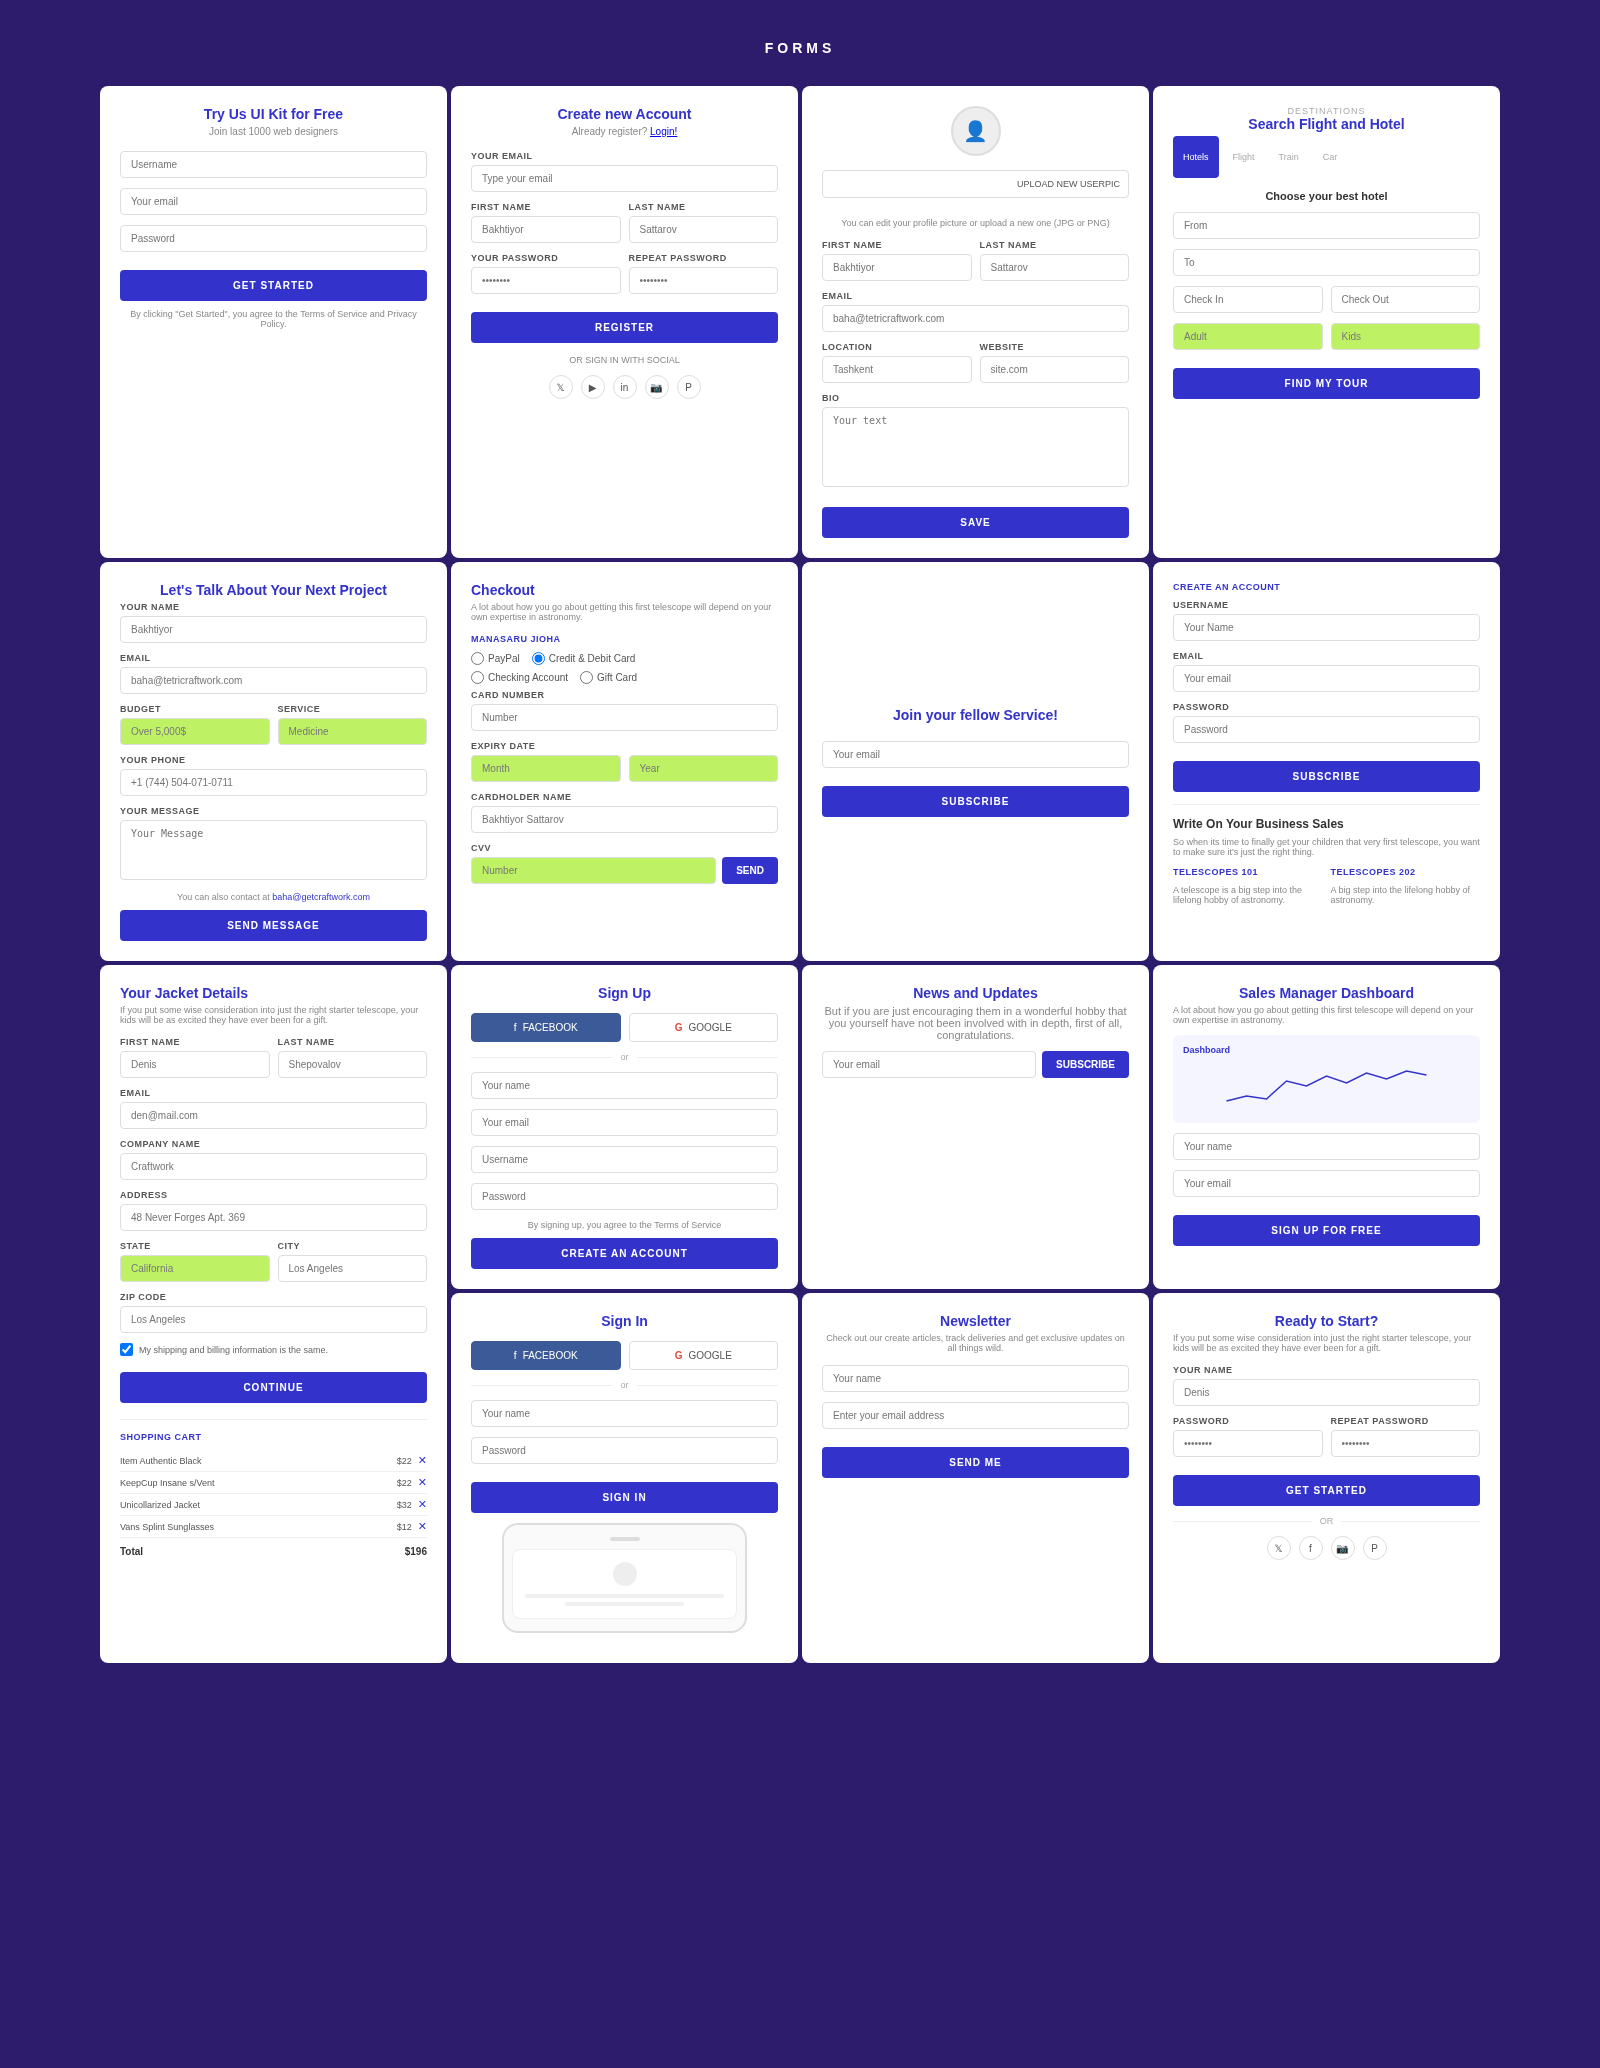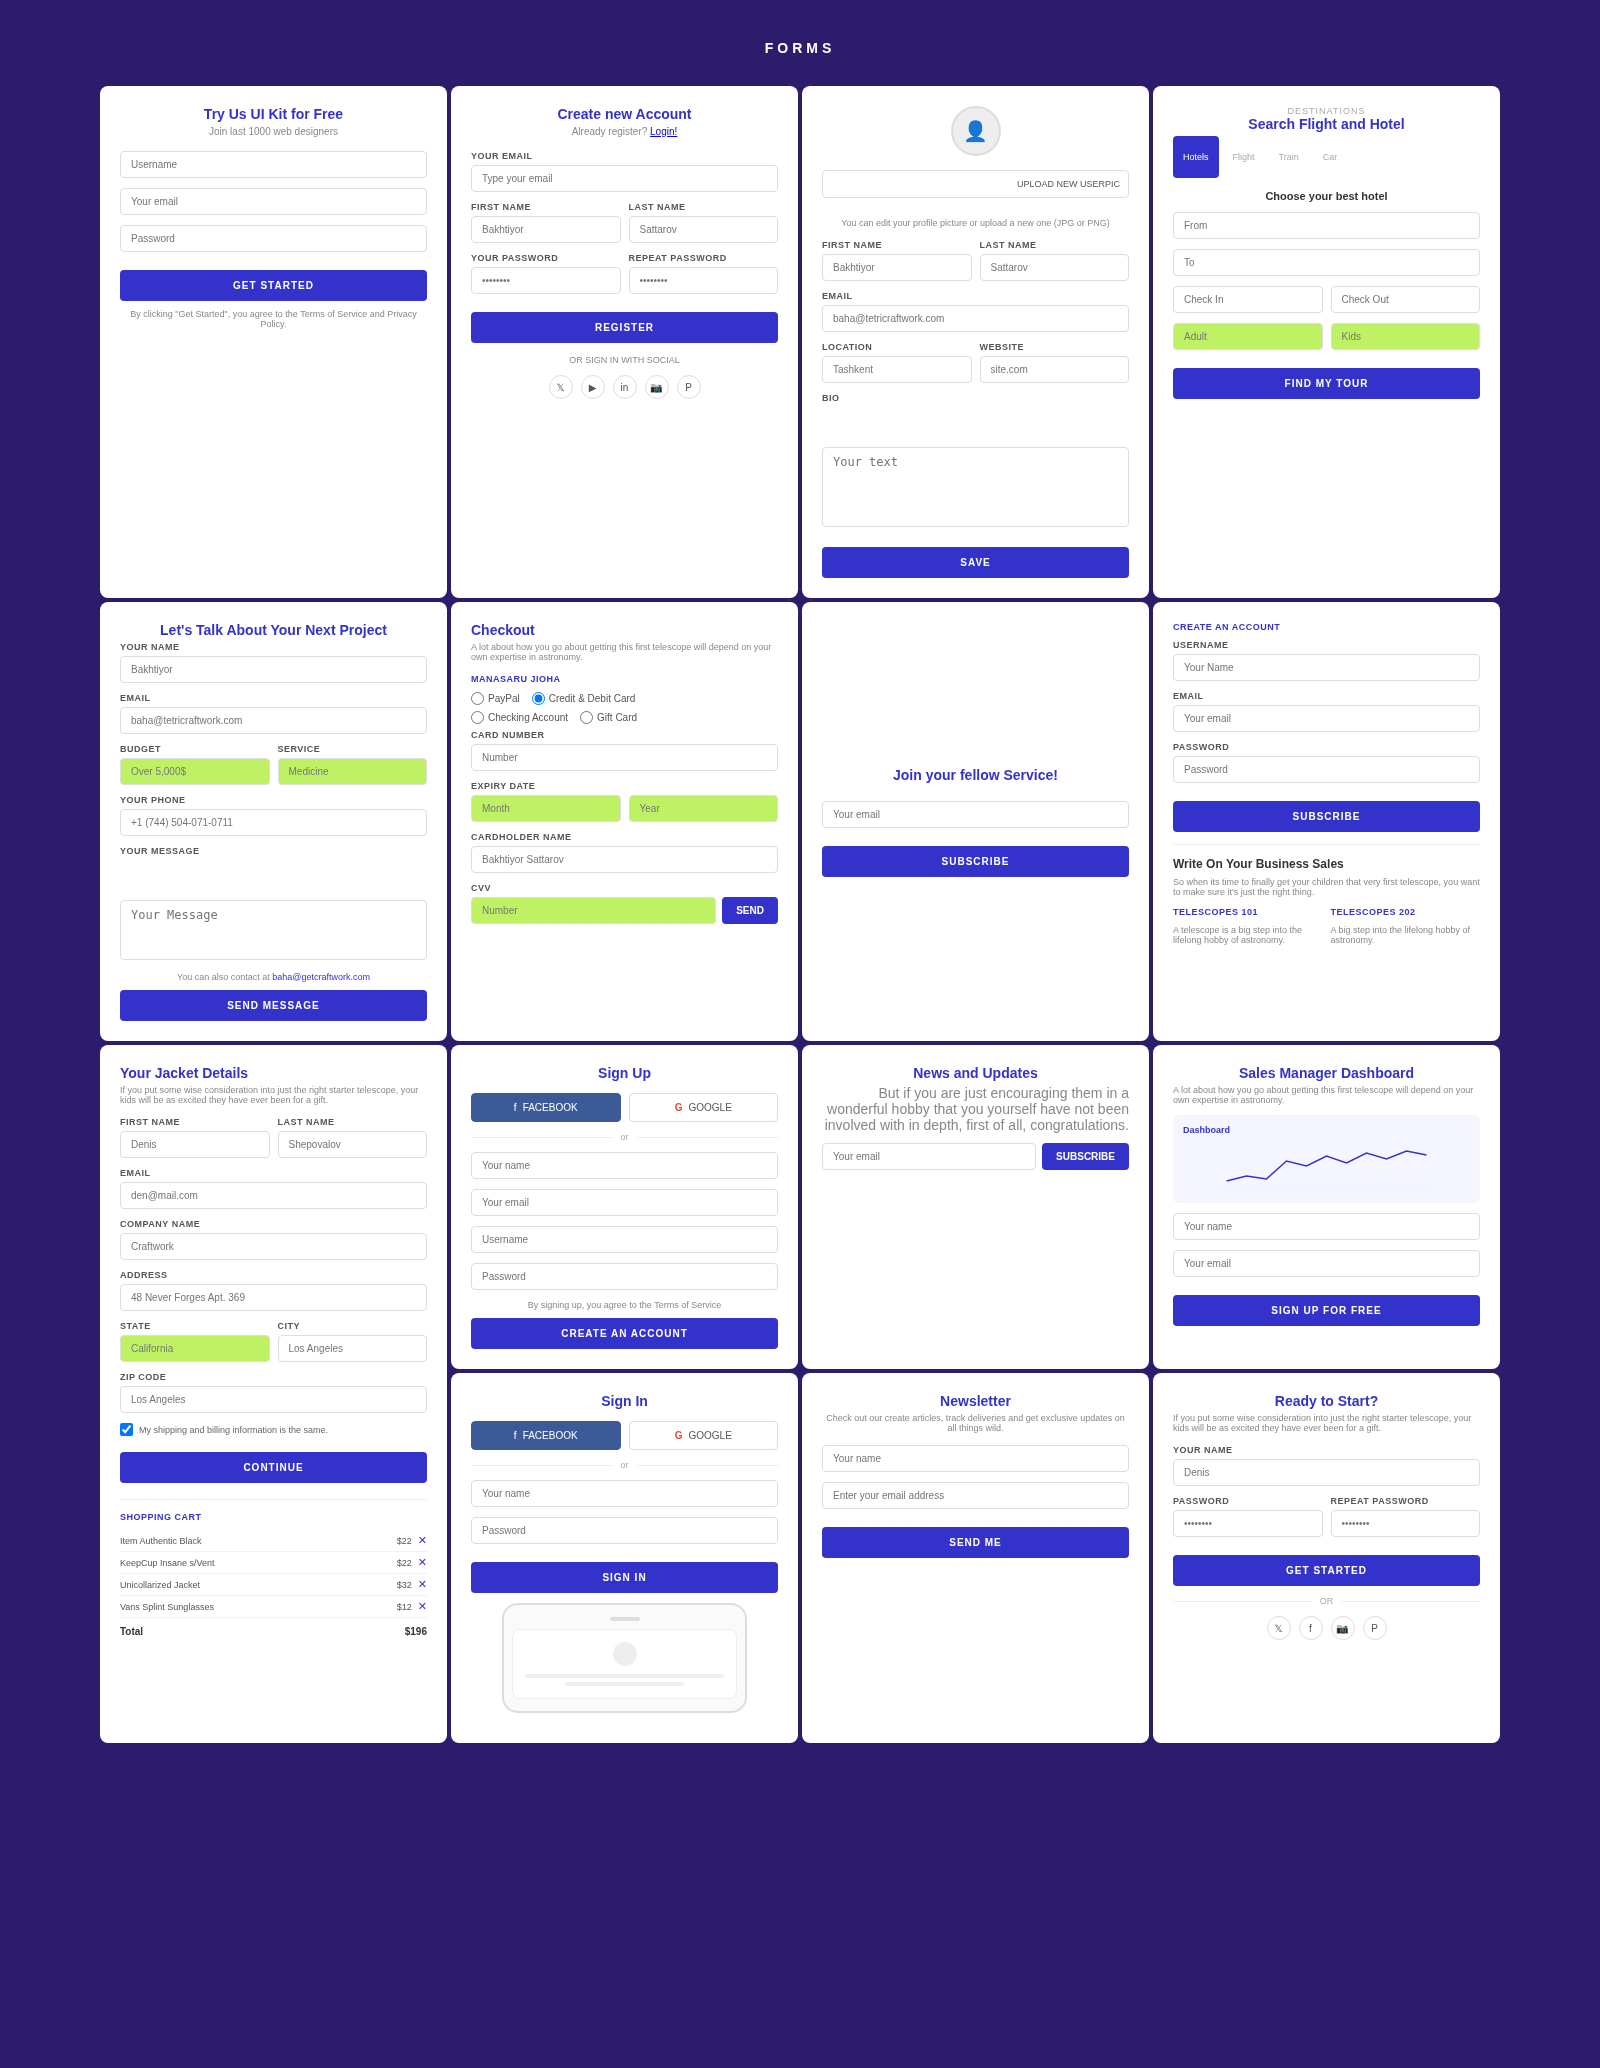--- a/index.html
+++ b/index.html
@@ -199,25 +199,24 @@
       color: #3333cc;
       letter-spacing: 0.5px;
       margin-bottom: 8px;
       text-transform: uppercase;
     }
     .textarea-input {
       width: 100%;
       border: 1px solid #ddd;
       border-radius: 4px;
       padding: 7px 10px;
-      font-size: 12px;
+      font-size: 10px;
       color: #777;
       resize: none;
       height: 60px;
-      margin-top: 40px;
     }
     .social-btn {
       display: flex;
       align-items: center;
       justify-content: center;
       gap: 6px;
       border: 1px solid #ddd;
       border-radius: 4px;
       padding: 8px;
       font-size: 10px;
@@ -674,21 +673,21 @@
     </div>
     <div class="form-group">
       <input class="form-input" type="password" placeholder="Password" style="">
     </div>
     <div class="small-text">By signing up, you agree to the Terms of Service</div>
     <button class="btn-primary">CREATE AN ACCOUNT</button>
   </div>
 
   <div class="card">
     <div class="card-title">News and Updates</div>
-    <div style="font-size:14px;color:#888;margin-bottom:10px;text-align:right;">But if you are just encouraging them in a wonderful hobby that you yourself have not been involved with in depth, first of all, congratulations.</div>
+    <div style="font-size:11px;color:#888;margin-bottom:10px;text-align:center;">But if you are just encouraging them in a wonderful hobby that you yourself have not been involved with in depth, first of all, congratulations.</div>
     <div class="send-row">
       <input class="form-input" type="text" placeholder="Your email" style="">
       <button class="btn-send">SUBSCRIBE</button>
     </div>
   </div>
 
   <div class="card">
     <div class="card-title">Sales Manager Dashboard</div>
     <div style="font-size:9px;color:#888;margin-bottom:10px;">A lot about how you go about getting this first telescope will depend on your own expertise in astronomy.</div>
     

